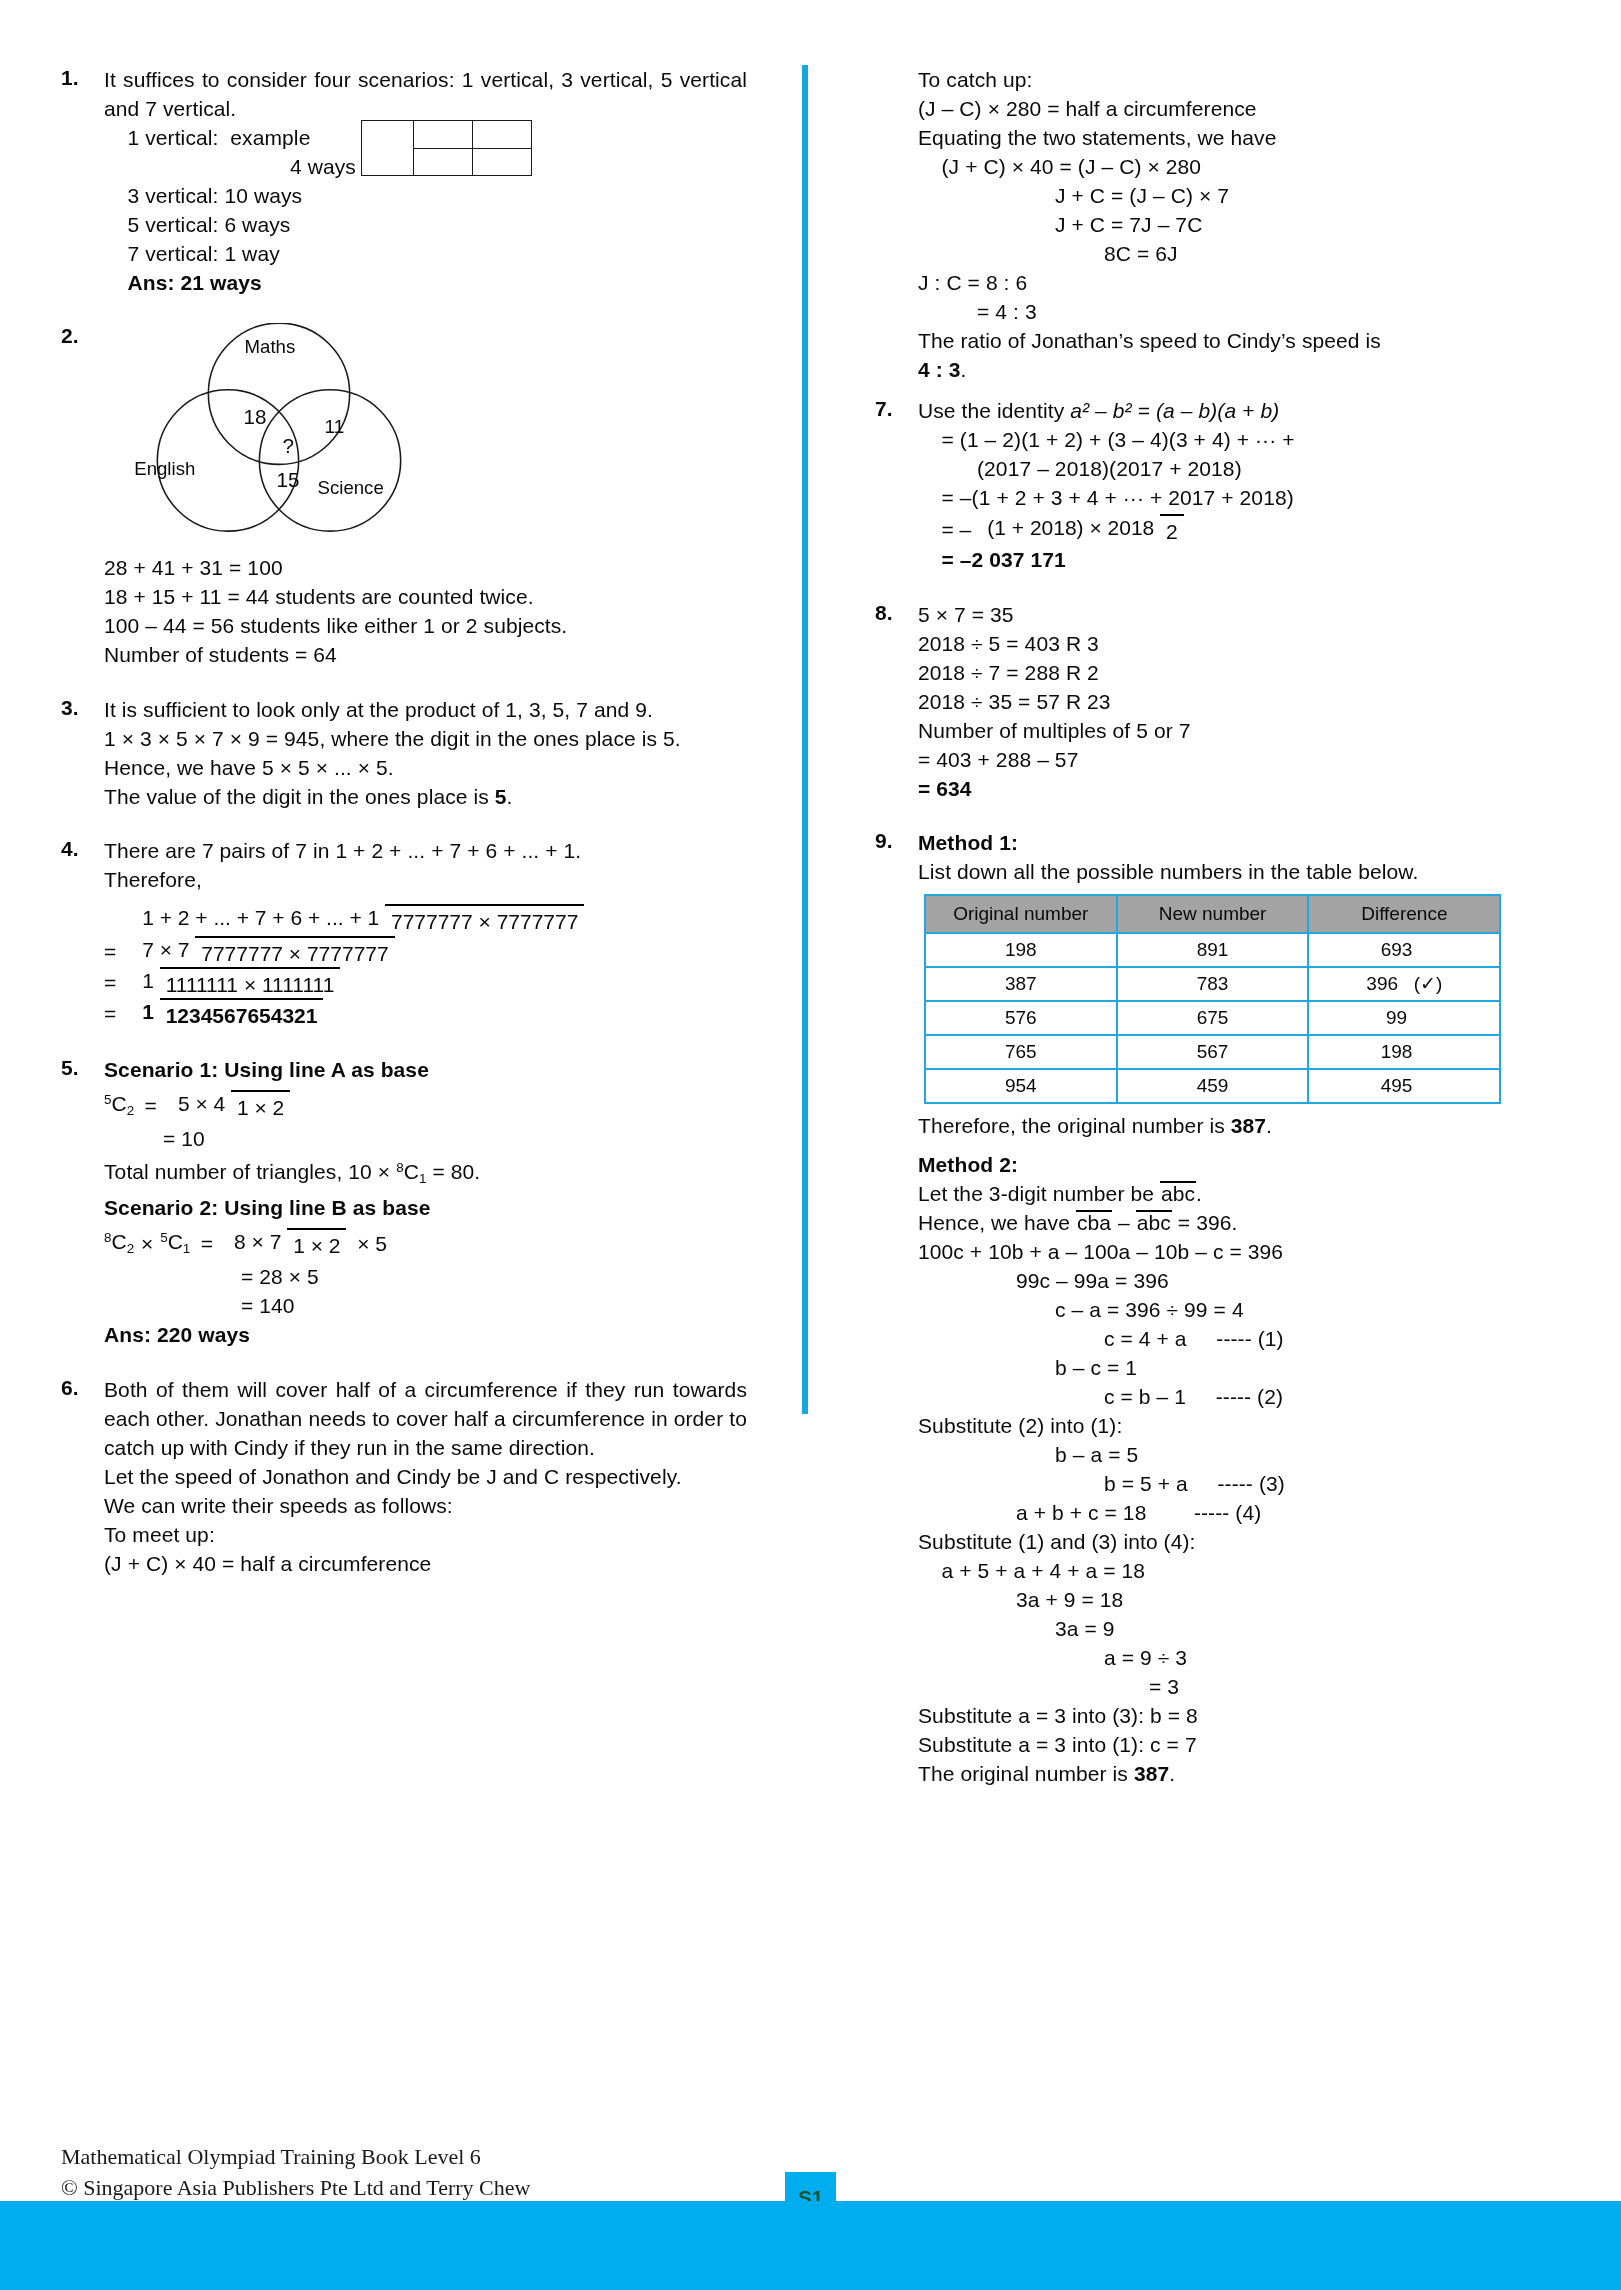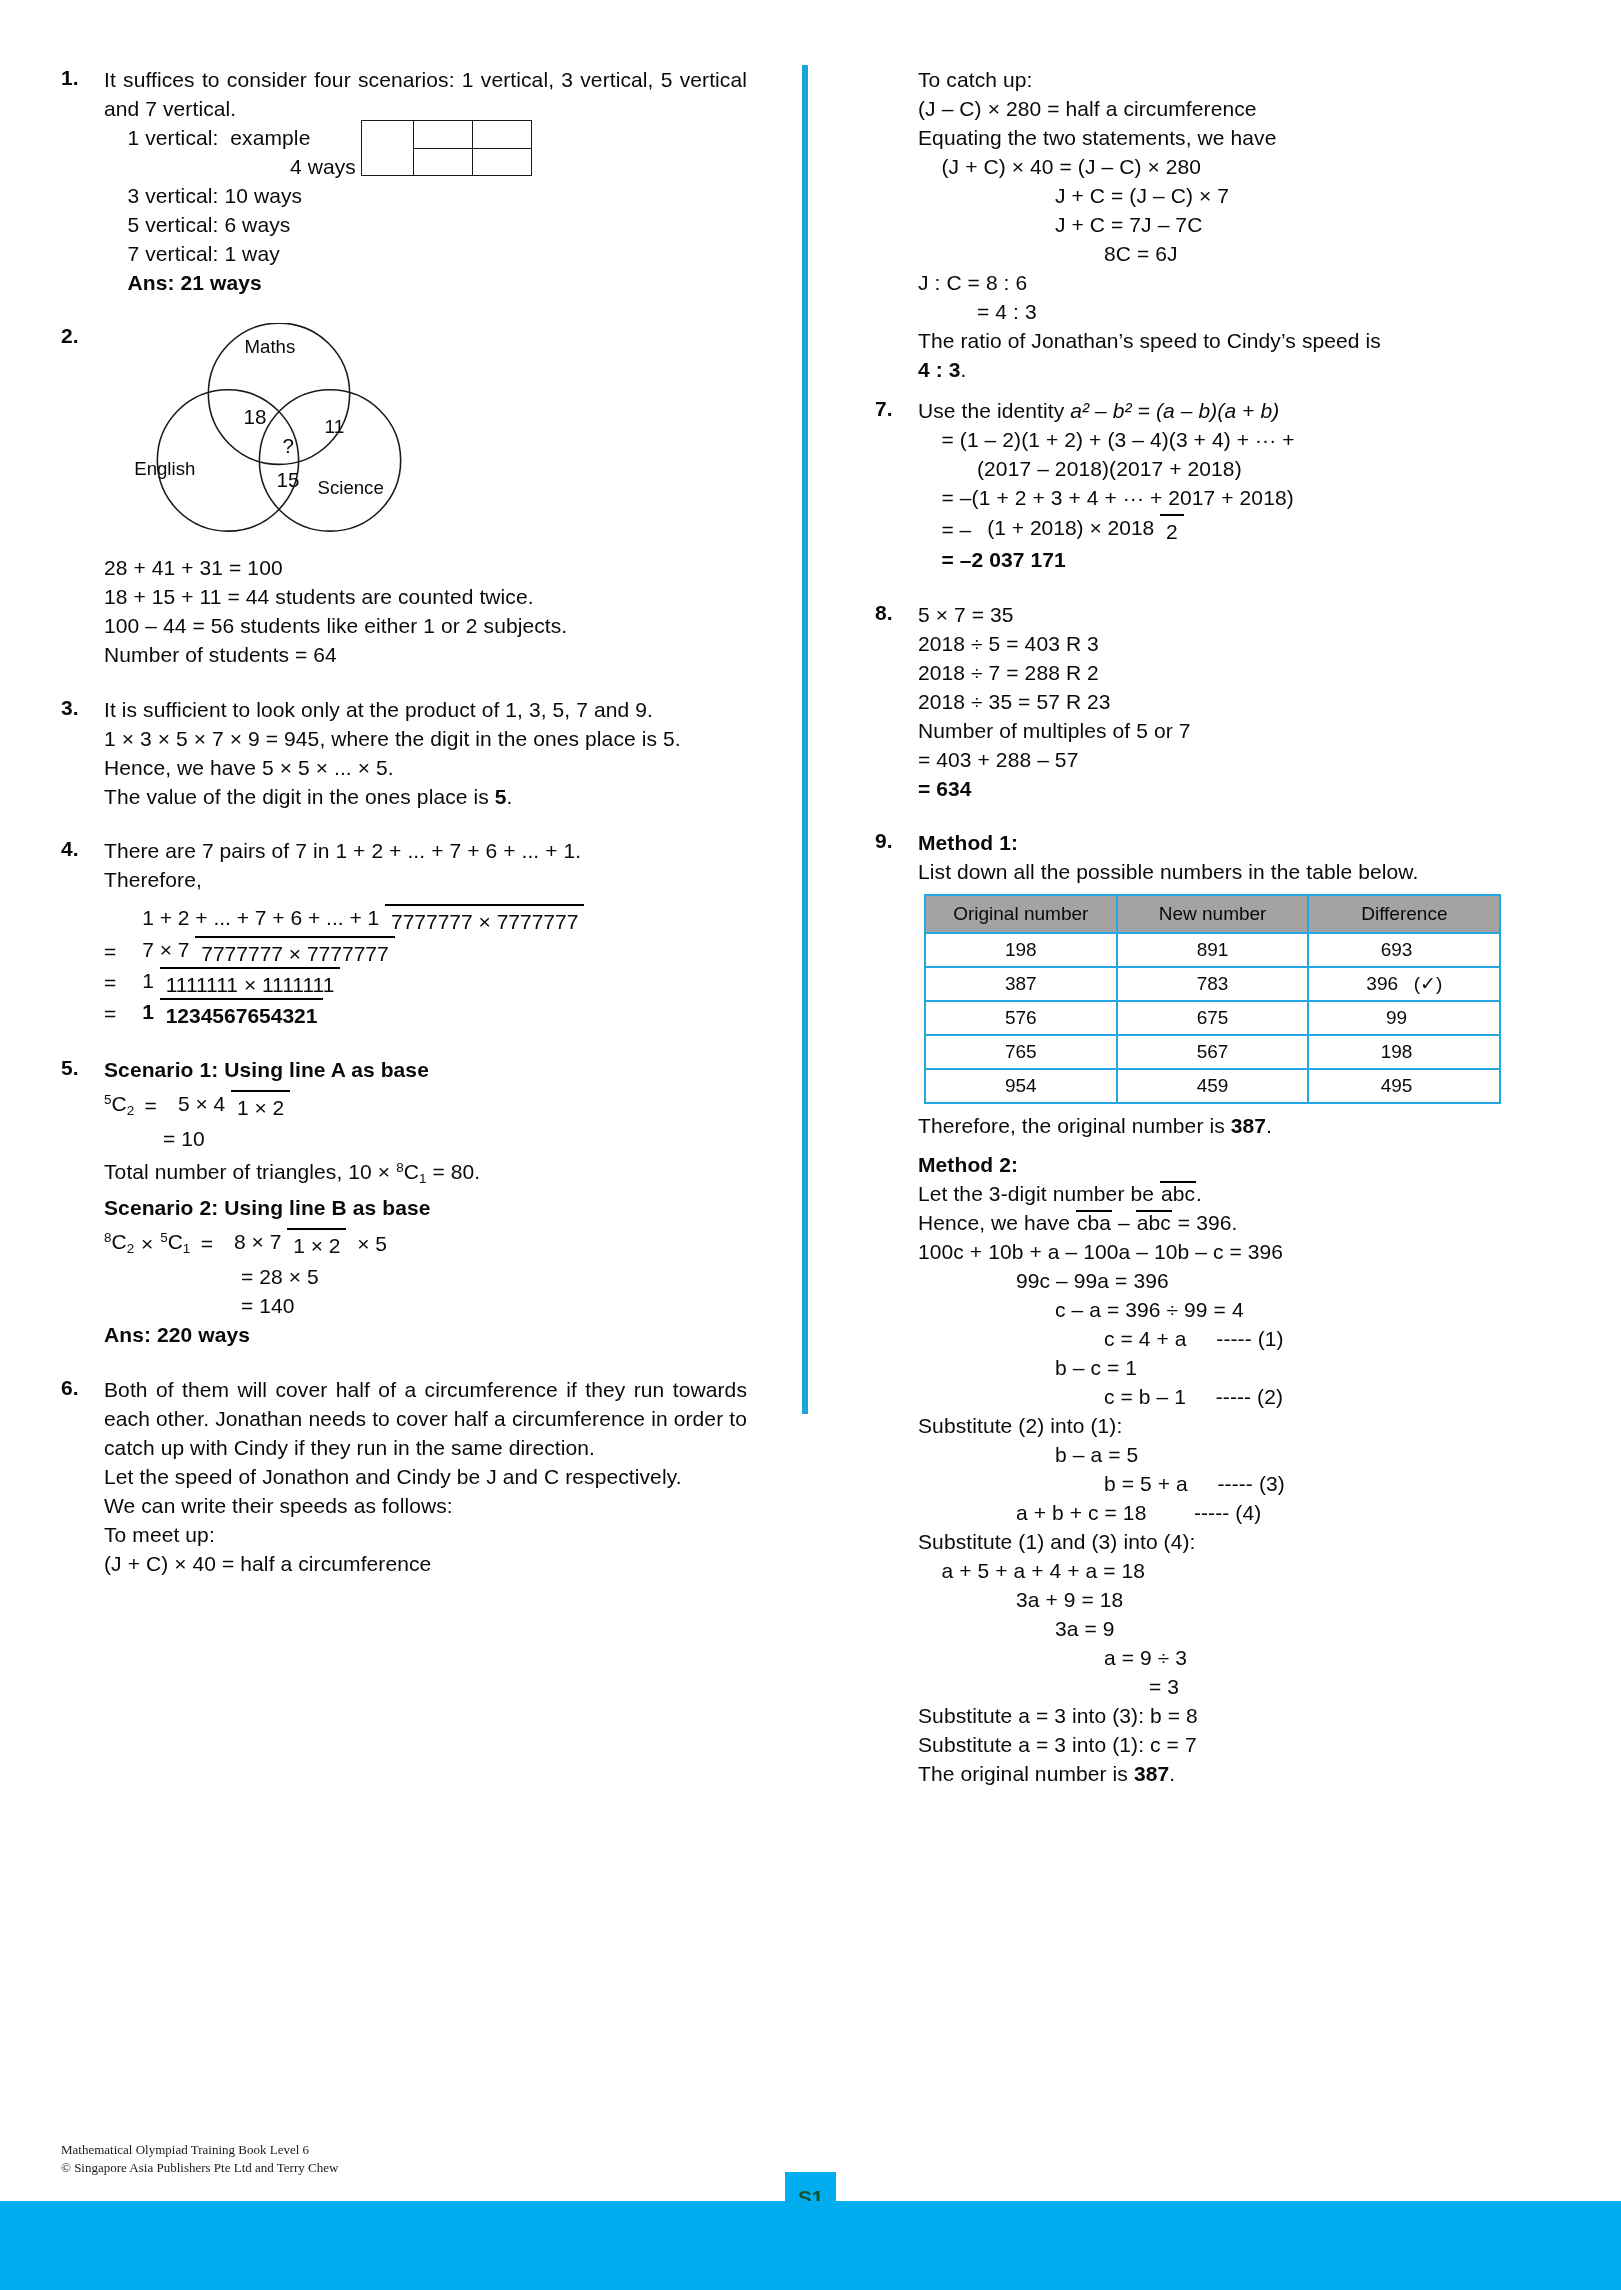--- a/index.html
+++ b/index.html
@@ -36,21 +36,21 @@
   .footer-bar {
     position:absolute;
     left:0; bottom:0;
     width:1621px; height:90px;
     background:#00aeef;
   }
   .footer-note {
     position:absolute;
     left:61px; top:2141px;
     font-family:"Liberation Serif", serif;
-    font-size:13px;
+    font-size:22px;
     line-height:1.42;
     color:#1a1a1a;
   }
   .page-tab {
     position:absolute;
     left:785px; top:2172px;
     width:51px; height:51px;
     background:#00aeef;
     color:#14532d;
     font-size:20.6px;

